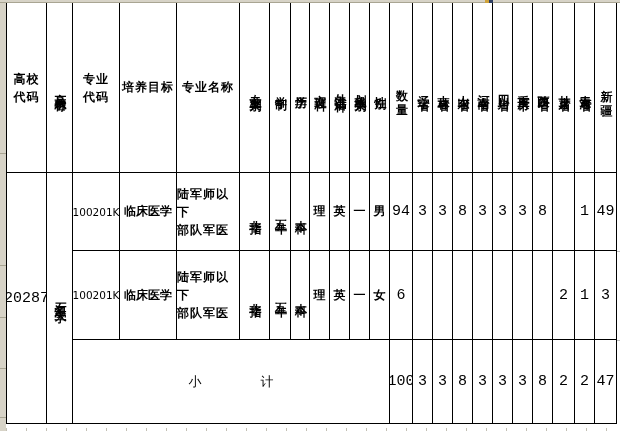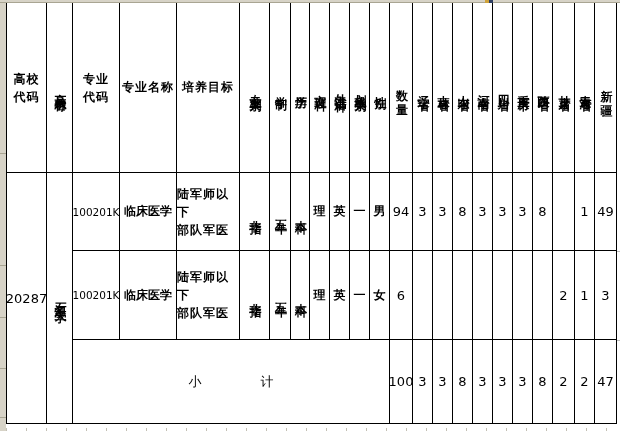--- a/index.html
+++ b/index.html
@@ -27,21 +27,21 @@
        display:grid;background:#fff;border-left:1px solid #000;
        grid-template-columns:40px 26px 47px 57px 63px 30px 21px 19px 20px 20px 20px 20px 23px 20px 20px 20px 20px 20px 20px 20px 22px 20px 22px;
        grid-template-rows:170px 78px 89px 84px;}
   .c{border-right:1px solid #000;border-bottom:1px solid #000;
      display:flex;align-items:center;justify-content:center;overflow:hidden;}
   .hdr{font-weight:bold;font-size:12px;}
   .two{white-space:pre-line;text-align:left;line-height:1.5;letter-spacing:1px;}
   .one{letter-spacing:1px;}
   .vert{writing-mode:vertical-lr;text-orientation:upright;letter-spacing:2px;line-height:1.15;}
   .vgap{letter-spacing:15px;margin-bottom:-15px;}
-  .num{font-size:13px;}
+  .num{font-size:15px;font-family:Liberation Mono, monospace;}
   .cjk{font-size:12px;font-weight:bold;}
   .code{font-size:10.5px;letter-spacing:0;align-items:center;}
   .subtotal-label{font-size:13px;word-spacing:55px;justify-content:center;}
 </style>
 </head>
 <body>
 
 <div class="left-strip">
   <div class="gl" style="top:153px"></div>
   <div class="gl" style="top:265px"></div>
@@ -67,24 +67,24 @@
 代码</span>
     </div>
   <div class="c hdr">
       <span class="vert">高校名称</span>
     </div>
   <div class="c hdr">
       <span class="two">专业
 代码</span>
     </div>
   <div class="c hdr">
+      <span class="one">培养目标</span>
+    </div>
+  <div class="c hdr">
       <span class="one">专业名称</span>
-    </div>
-  <div class="c hdr">
-      <span class="one">培养目标</span>
     </div>
   <div class="c hdr">
       <span class="vert">专业类别</span>
     </div>
   <div class="c hdr">
       <span class="vert">学制</span>
     </div>
   <div class="c hdr">
       <span class="vert">学历</span>
     </div>

